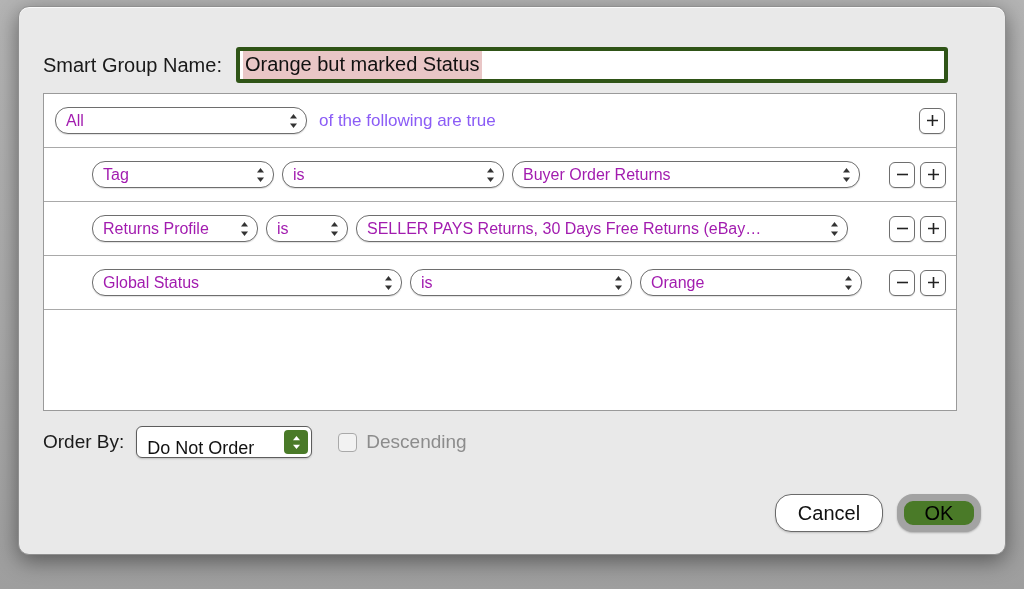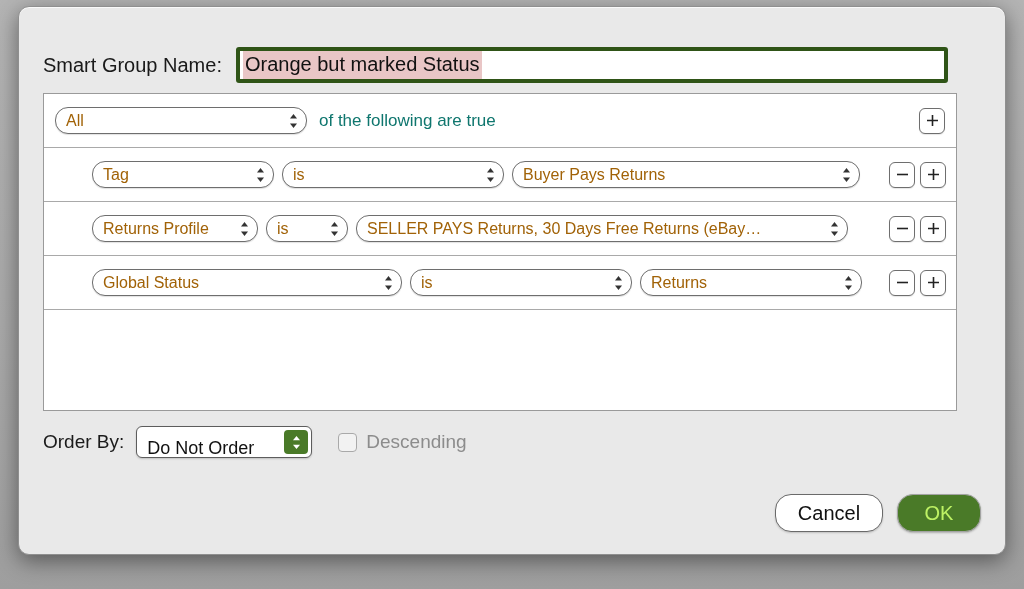--- a/index.html
+++ b/index.html
@@ -82,38 +82,38 @@
     border-bottom: 1px solid #a9a9a9;
     display: flex;
     align-items: center;
     box-sizing: border-box;
   }
   .cond-row.header { padding-left: 11px; }
   .cond-row.rule { padding-left: 48px; }
   .filler { border-bottom: none; }
   .header-text {
     font-size: 17px;
-    color: #0f766e;
+    color: #8b5cf6;
     margin-left: 12px;
     white-space: nowrap;
   }
 
   
   .popup {
     position: relative;
     height: 27px;
     background: #ffffff;
     border: 1px solid #6e6e6e;
     border-radius: 13px;
     box-sizing: border-box;
     display: flex;
     align-items: center;
     padding: 0 26px 0 10px;
     font-size: 16px;
-    color: #a16207;
+    color: #a21caf;
     white-space: nowrap;
     overflow: hidden;
     box-shadow: 0 1px 1px rgba(0,0,0,0.12);
   }
   .popup .label {
     overflow: hidden;
     text-overflow: ellipsis;
     white-space: nowrap;
   }
   .chev {
@@ -252,22 +252,22 @@
     padding: 0 18px;
   }
   .btn-cancel {
     background: #ffffff;
     border: 1px solid #6a6a6a;
     color: #111;
     box-shadow: 0 1px 2px rgba(0,0,0,0.18);
   }
   .btn-ok {
     background: #4a7a28;
-    border: 1px solid #a3a3a3;
-    color: #bef264;
+    border: 7px solid #a3a3a3;
+    color: #000000;
     min-width: 84px;
     box-shadow: 0 1px 2px rgba(0,0,0,0.25);
   }
 </style>
 </head>
 <body>
 
 <div class="dialog">
 
   <div class="name-row">
@@ -306,21 +306,21 @@
       <div class="gap"></div>
       <div class="popup w-o1">
         <span class="label">is</span>
         <svg class="chev" viewBox="0 0 11 17">
           <path d="M5.5 1.5 L9 6 L2 6 Z" fill="#333"></path>
             <path d="M5.5 15.5 L9 11 L2 11 Z" fill="#333"></path>
         </svg>
       </div>
       <div class="gap"></div>
       <div class="popup w-v1">
-        <span class="label">Buyer Pays Returns</span>
+        <span class="label">Buyer Order Returns</span>
         <svg class="chev" viewBox="0 0 11 17">
           <path d="M5.5 1.5 L9 6 L2 6 Z" fill="#333"></path>
             <path d="M5.5 15.5 L9 11 L2 11 Z" fill="#333"></path>
         </svg>
       </div>
       <div class="row-btns">
         <div class="sqbtn">
           <svg width="13" height="13" viewBox="0 0 13 13">
             <path d="M1 6.5 H12" stroke="#222" stroke-width="1.6"></path>
           </svg>
@@ -382,21 +382,21 @@
       <div class="gap"></div>
       <div class="popup w-o3">
         <span class="label">is</span>
         <svg class="chev" viewBox="0 0 11 17">
           <path d="M5.5 1.5 L9 6 L2 6 Z" fill="#333"></path>
             <path d="M5.5 15.5 L9 11 L2 11 Z" fill="#333"></path>
         </svg>
       </div>
       <div class="gap"></div>
       <div class="popup w-v3">
-        <span class="label">Returns</span>
+        <span class="label">Orange</span>
         <svg class="chev" viewBox="0 0 11 17">
           <path d="M5.5 1.5 L9 6 L2 6 Z" fill="#333"></path>
             <path d="M5.5 15.5 L9 11 L2 11 Z" fill="#333"></path>
         </svg>
       </div>
       <div class="row-btns">
         <div class="sqbtn">
           <svg width="13" height="13" viewBox="0 0 13 13">
             <path d="M1 6.5 H12" stroke="#222" stroke-width="1.6"></path>
           </svg>

